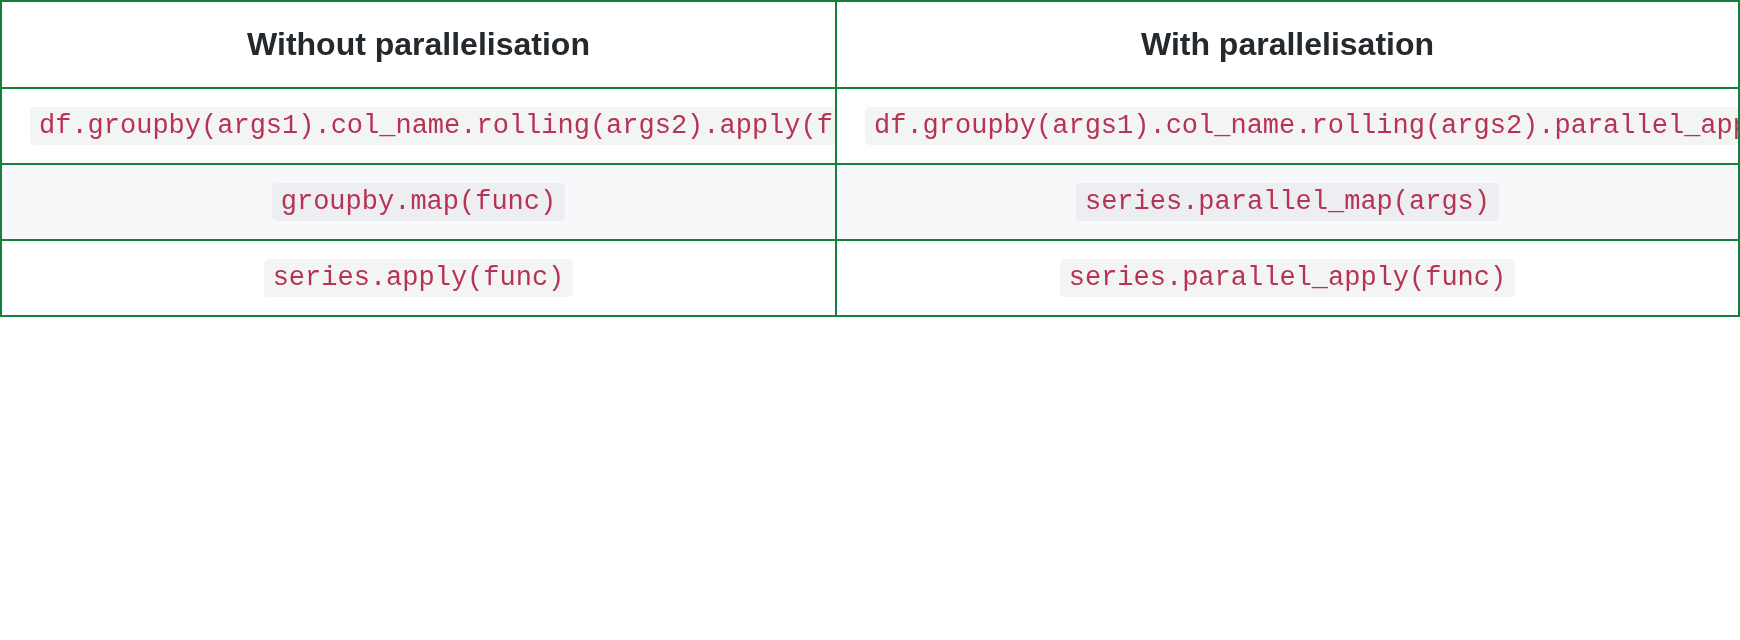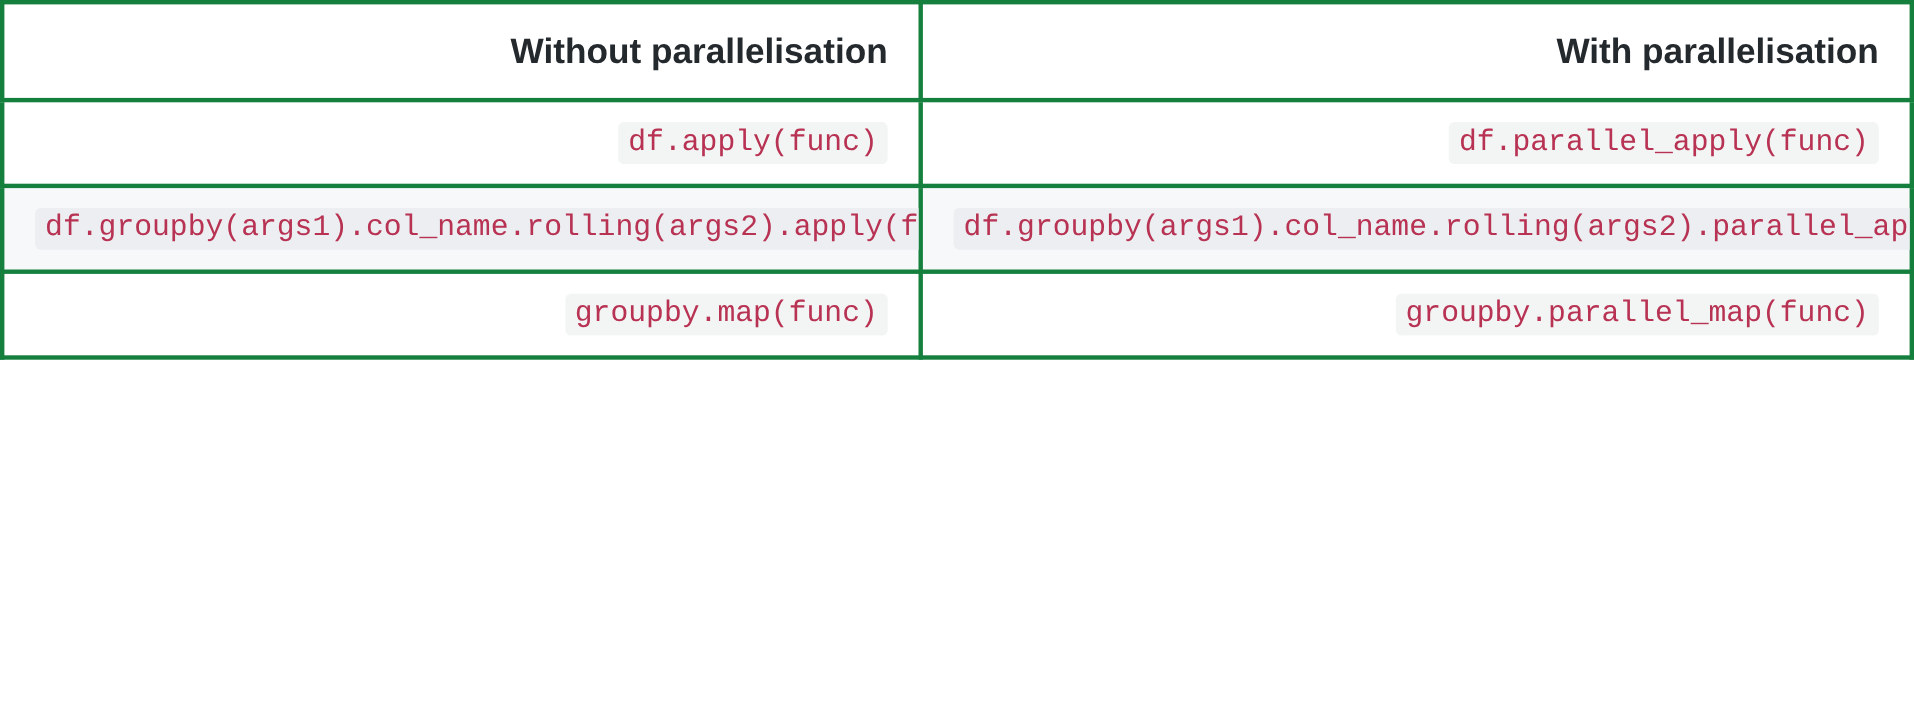--- a/index.html
+++ b/index.html
@@ -13,23 +13,23 @@
       width: 1740px;
       height: 640px;
       overflow: hidden;
     }
     table {
       width: 100%;
       border-collapse: collapse;
       table-layout: fixed;
     }
     th, td {
-      border: 4px solid #15803d;
+      border: 2px solid #15803d;
       padding: 18px 28px;
-      text-align: right;
+      text-align: center;
       vertical-align: middle;
       overflow: hidden;
       white-space: nowrap;
     }
     th {
       font-size: 32px;
       font-weight: 700;
       color: #24292e;
       background: #ffffff;
       padding: 24px 28px;
@@ -61,25 +61,25 @@
 
 <table>
   <thead>
     <tr>
       <th>Without parallelisation</th>
       <th>With parallelisation</th>
     </tr>
   </thead>
   <tbody>
     <tr>
-      <td><code>df.apply(func)</code></td>
-      <td><code>df.parallel_apply(func)</code></td>
-    </tr>
-    <tr>
       <td><code>df.groupby(args1).col_name.rolling(args2).apply(func)</code></td>
       <td><code>df.groupby(args1).col_name.rolling(args2).parallel_apply(func)</code></td>
     </tr>
     <tr>
       <td><code>groupby.map(func)</code></td>
-      <td><code>groupby.parallel_map(func)</code></td>
+      <td><code>series.parallel_map(args)</code></td>
+    </tr>
+    <tr>
+      <td><code>series.apply(func)</code></td>
+      <td><code>series.parallel_apply(func)</code></td>
     </tr>
   </tbody>
 </table>
 
 </body></html>

